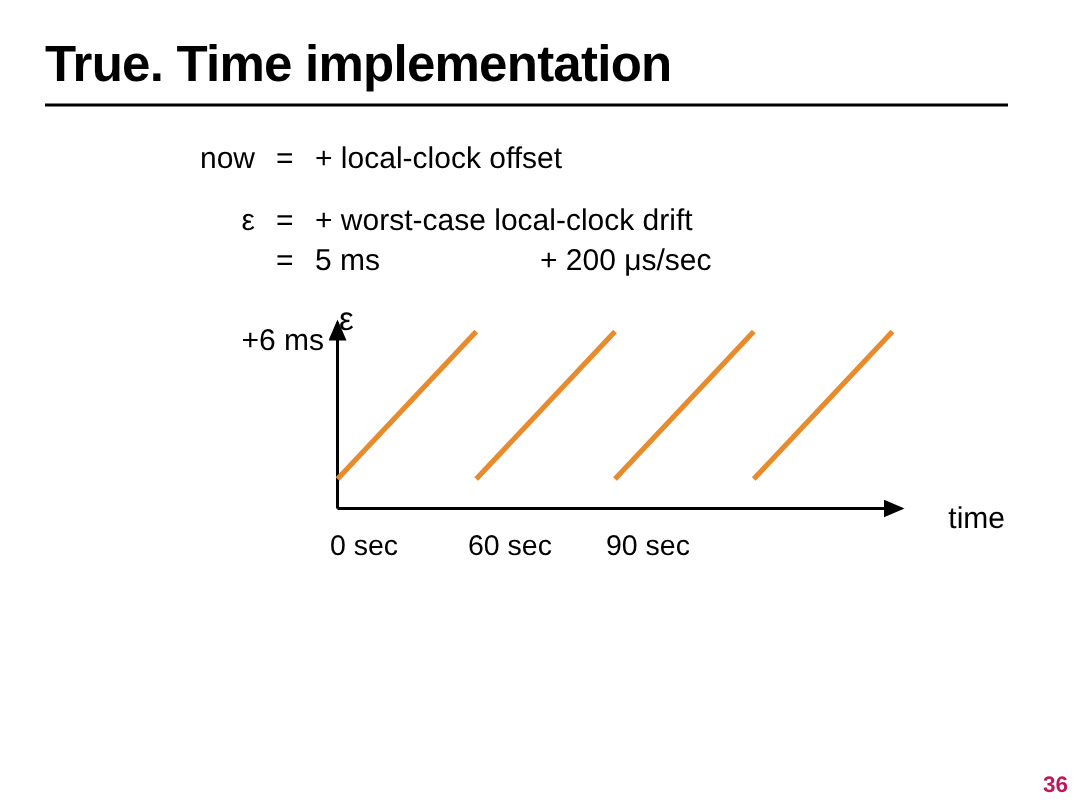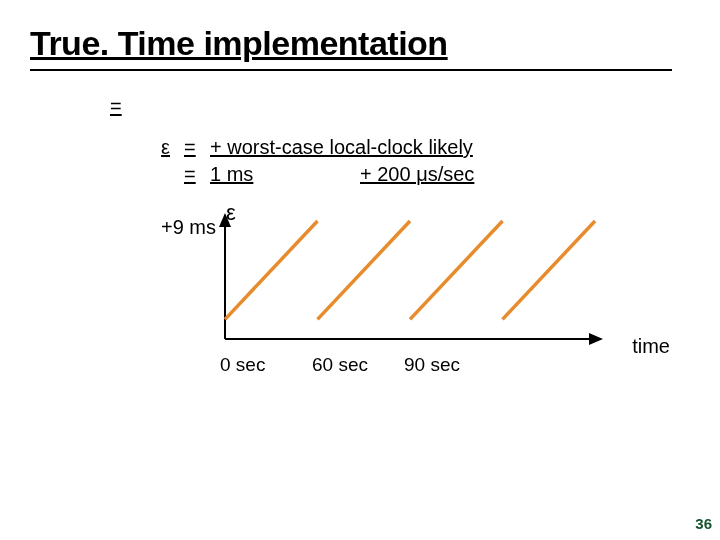--- a/index.html
+++ b/index.html
@@ -12,21 +12,20 @@
     color: #000;
     overflow: hidden;
     position: relative;
   }
   .slide {
     width: 720px;
     height: 540px;
     position: relative;
     box-sizing: border-box;
     padding: 24px 48px 0 30px;
-    text-decoration: underline;
   }
   h1.title {
     margin: 0 0 6px 0;
     font-size: 34px;
     font-weight: bold;
     letter-spacing: -0.5px;
   }
   .rule {
     border: none;
     border-top: 2.5px solid #000;
@@ -111,62 +110,64 @@
   }
   .b1::before { content: "•  "; }
   .b2 { margin-left: 32px; }
   .b2::before { content: "–  "; }
 
   .pagenum {
     position: absolute;
     right: 8px;
     bottom: 8px;
     font-size: 15px;
-    color: #14532d;
+    color: #be185d;
     font-weight: bold;
   }
 </style>
 </head>
 <body>
 
 <div class="slide">
 
   <h1 class="title">True. Time implementation</h1>
   <hr class="rule">
 
   <div class="eqblock">
 
     <div class="eqrow">
+      <div class="lhs">now</div>
       <div class="rhs">
         <div class="line">
           <span class="cell-eq">=</span>
+          <span class="cell-plus">+ local-clock offset</span>
         </div>
       </div>
     </div>
 
     <div class="eqrow">
       <div class="lhs">ε</div>
       <div class="rhs">
         <div class="line">
           <span class="cell-eq">=</span>
-          <span class="cell-plus">+ worst-case local-clock likely</span>
+          <span class="cell-plus">+ worst-case local-clock drift</span>
         </div>
         <div class="line">
           <span class="cell-eq">=</span>
-          <span class="cell-ref">1 ms</span>
+          <span class="cell-ref">5 ms</span>
           <span class="cell-plus">+  200 μs/sec</span>
         </div>
       </div>
     </div>
 
   </div>
 
   <div class="chartwrap">
     <span class="ylabel">ε</span>
-    <span class="ylabelval">+9 ms</span>
+    <span class="ylabelval">+6 ms</span>
     <span class="xlabel">time</span>
 
     <svg id="chart-svg" width="420" height="145">
         <defs>
           <marker id="arrow" markerWidth="8" markerHeight="8" refX="6" refY="3" orient="auto">
             <path d="M0,0 L7,3 L0,6 Z" fill="#000"></path>
           </marker>
         </defs>
         <line x1="35" y1="133" x2="411" y2="133" stroke="#000" stroke-width="2" marker-end="url(#arrow)"></line>
         <line x1="35" y1="133" x2="35" y2="9" stroke="#000" stroke-width="2" marker-end="url(#arrow)"></line>

